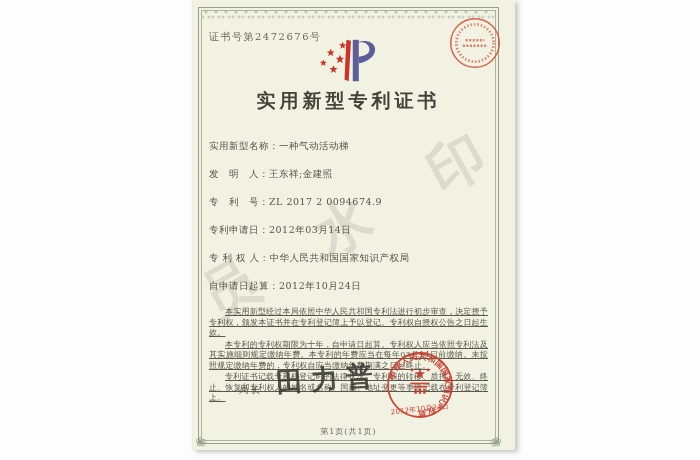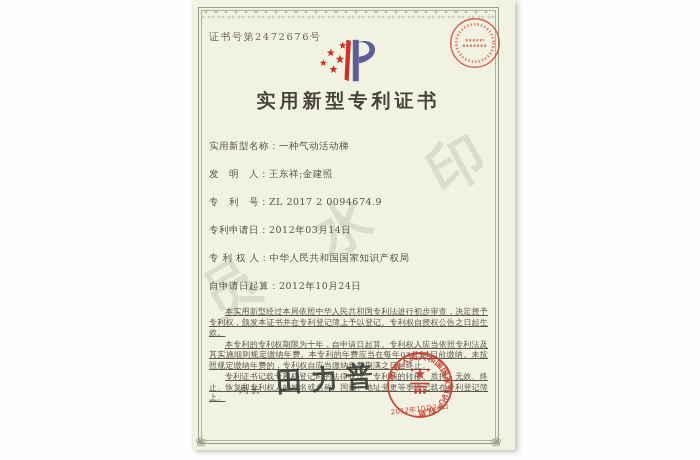--- a/index.html
+++ b/index.html
@@ -110,20 +110,21 @@
           <p>本实用新型经过本局依照中华人民共和国专利法进行初步审查，决定授予专利权，颁发本证书并在专利登记簿上予以登记。专利权自授权公告之日起生效。</p>
           <p>本专利的专利权期限为十年，自申请日起算。专利权人应当依照专利法及其实施细则规定缴纳年费。本专利的年费应当在每年03月14日前缴纳。未按照规定缴纳年费的，专利权自应当缴纳年费期满之日起终止。</p>
           <p>专利证书记载专利权登记时的法律状况。专利权的转移、质押、无效、终止、恢复和专利权人的姓名或名称、国籍、地址变更等事项记载在专利登记簿上。</p>
         </div>
 
         <div class="sigrow">
           <span class="sig-title">局长</span>
           <span class="sig-name">田力普</span>
         </div>
 
+        <div class="footer">第1页(共1页)</div>
       </div>
     </div>
 
     <svg class="seal" viewBox="0 0 100 100">
       <defs>
         <path id="ringPath" d="M50,50 m-32,0 a32,32 0 1,1 64,0 a32,32 0 1,1 -64,0"></path>
       </defs>
       <circle cx="50" cy="50" r="40" fill="none" stroke="#c63a2c" stroke-width="2.2"></circle>
       <text font-size="10.5" fill="#c63a2c" font-family="DejaVu Sans, sans-serif" font-weight="bold">
         <textPath href="#ringPath" startOffset="6">中华人民共和国国家知识产权局</textPath>

